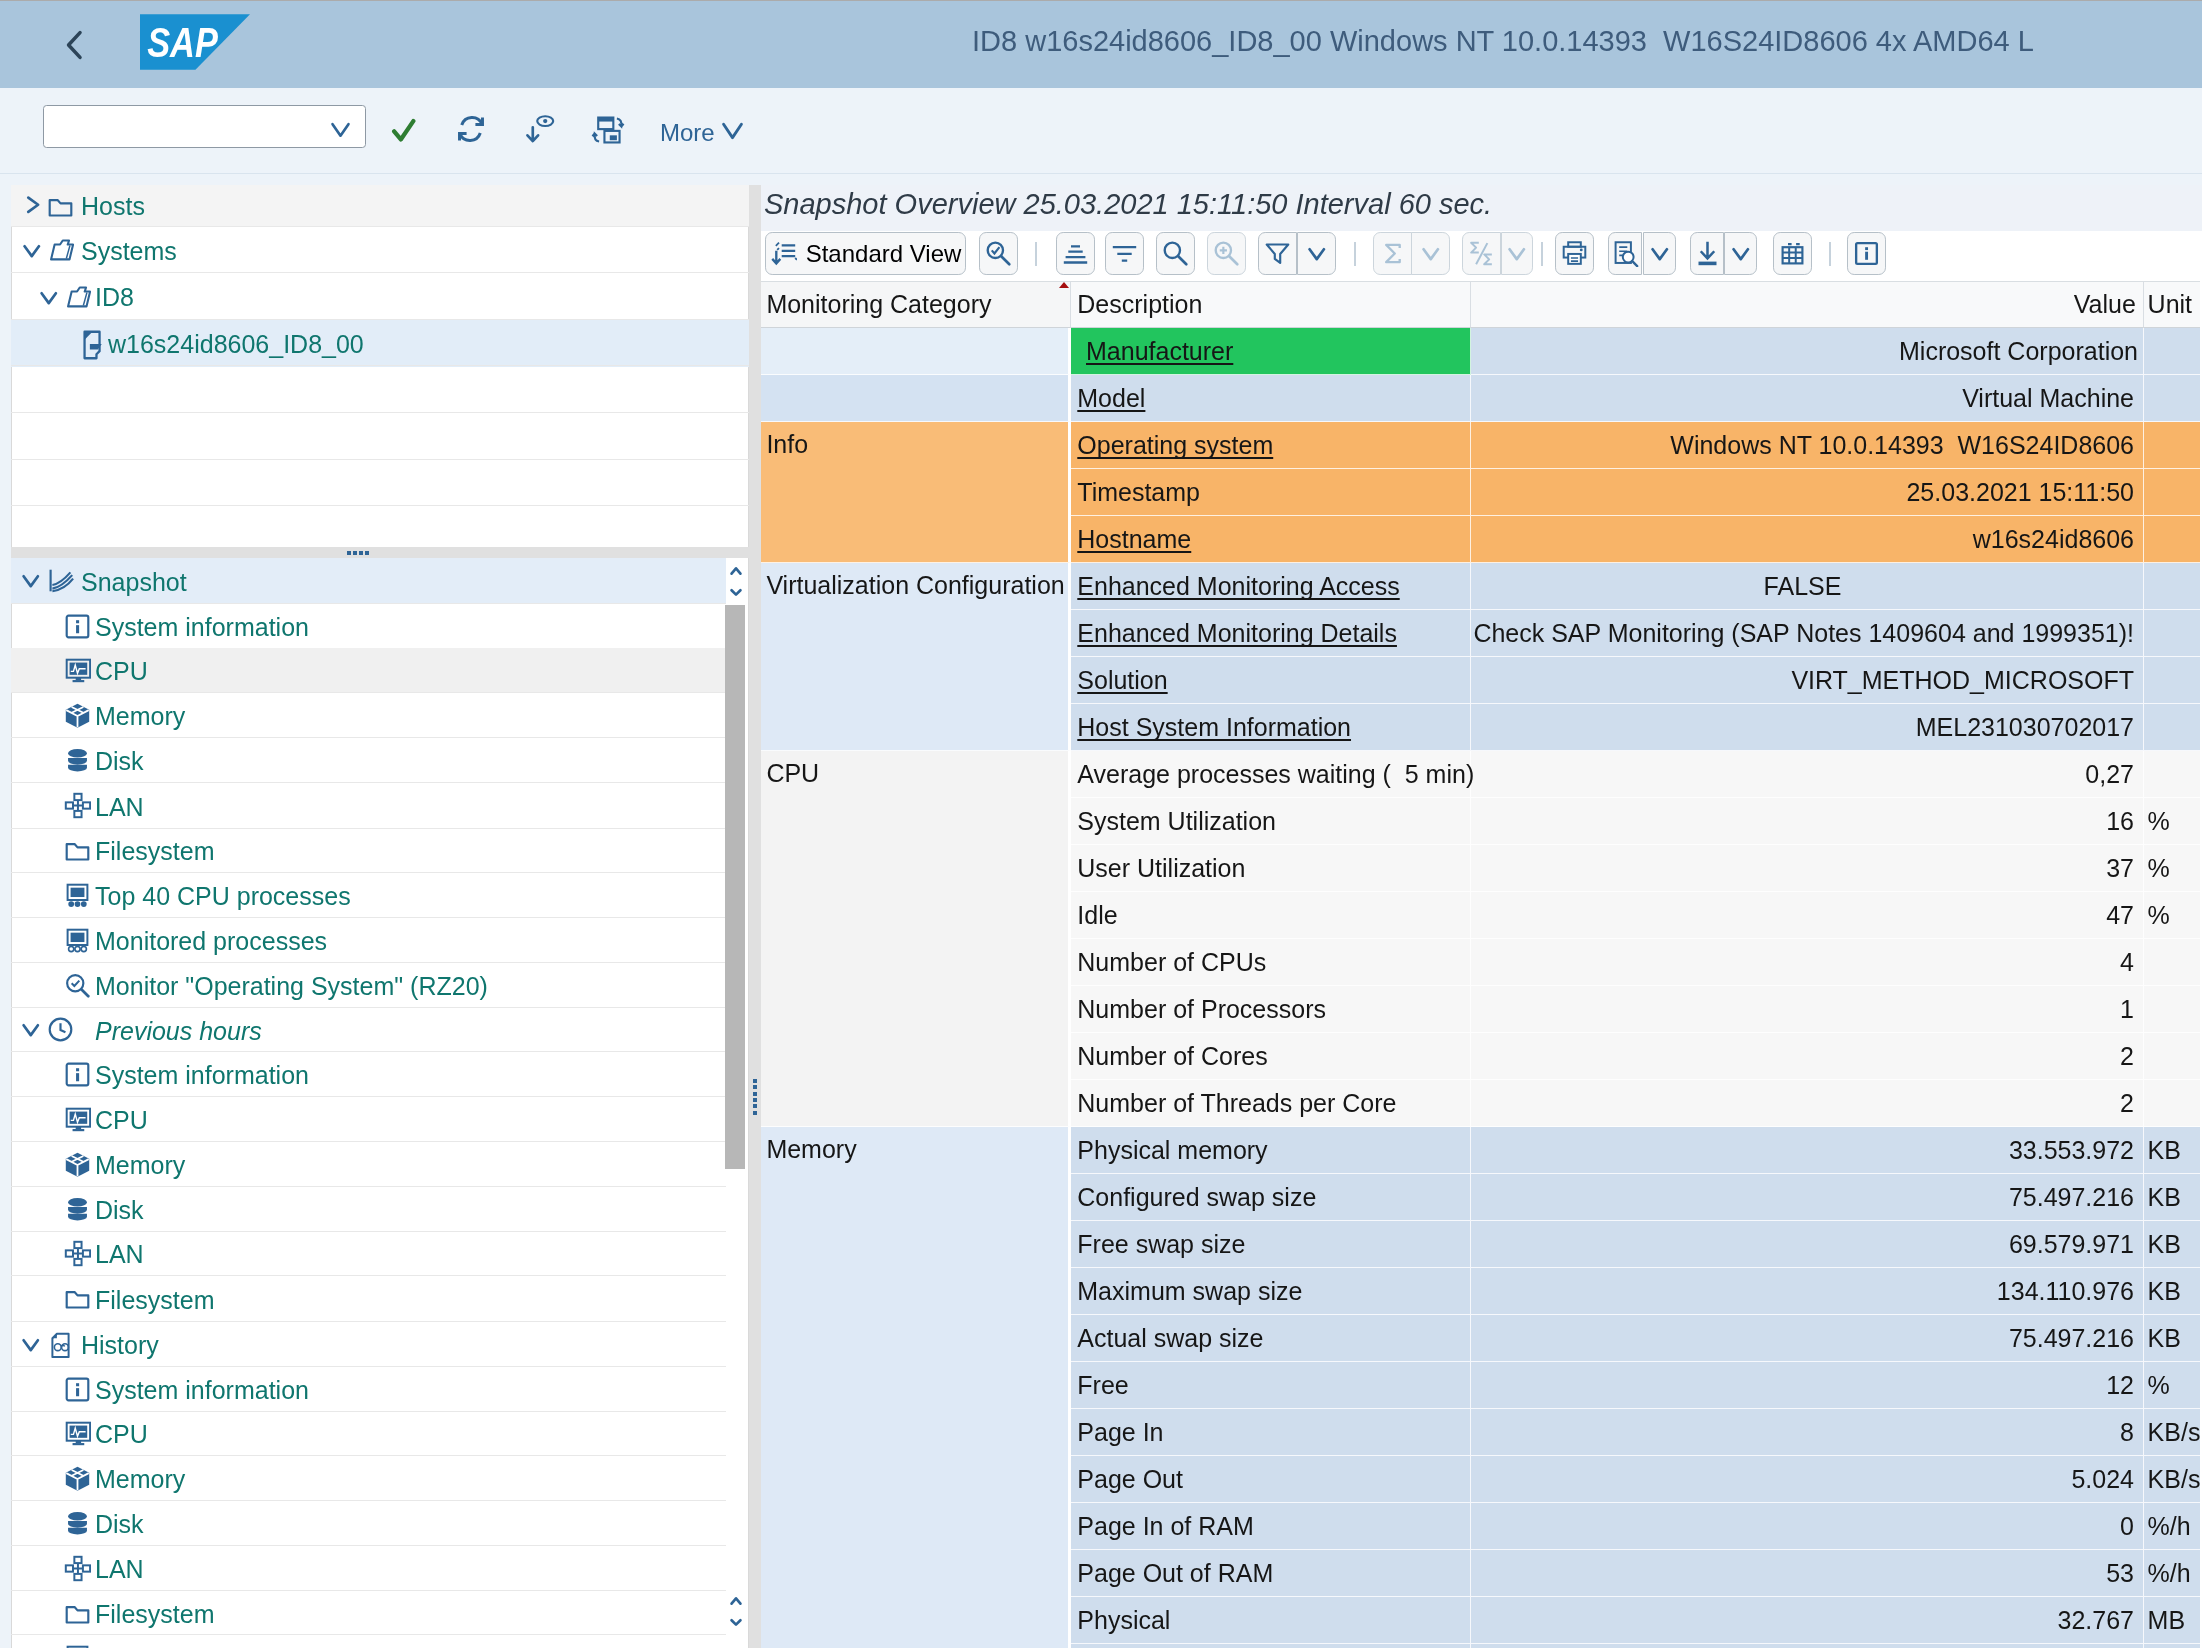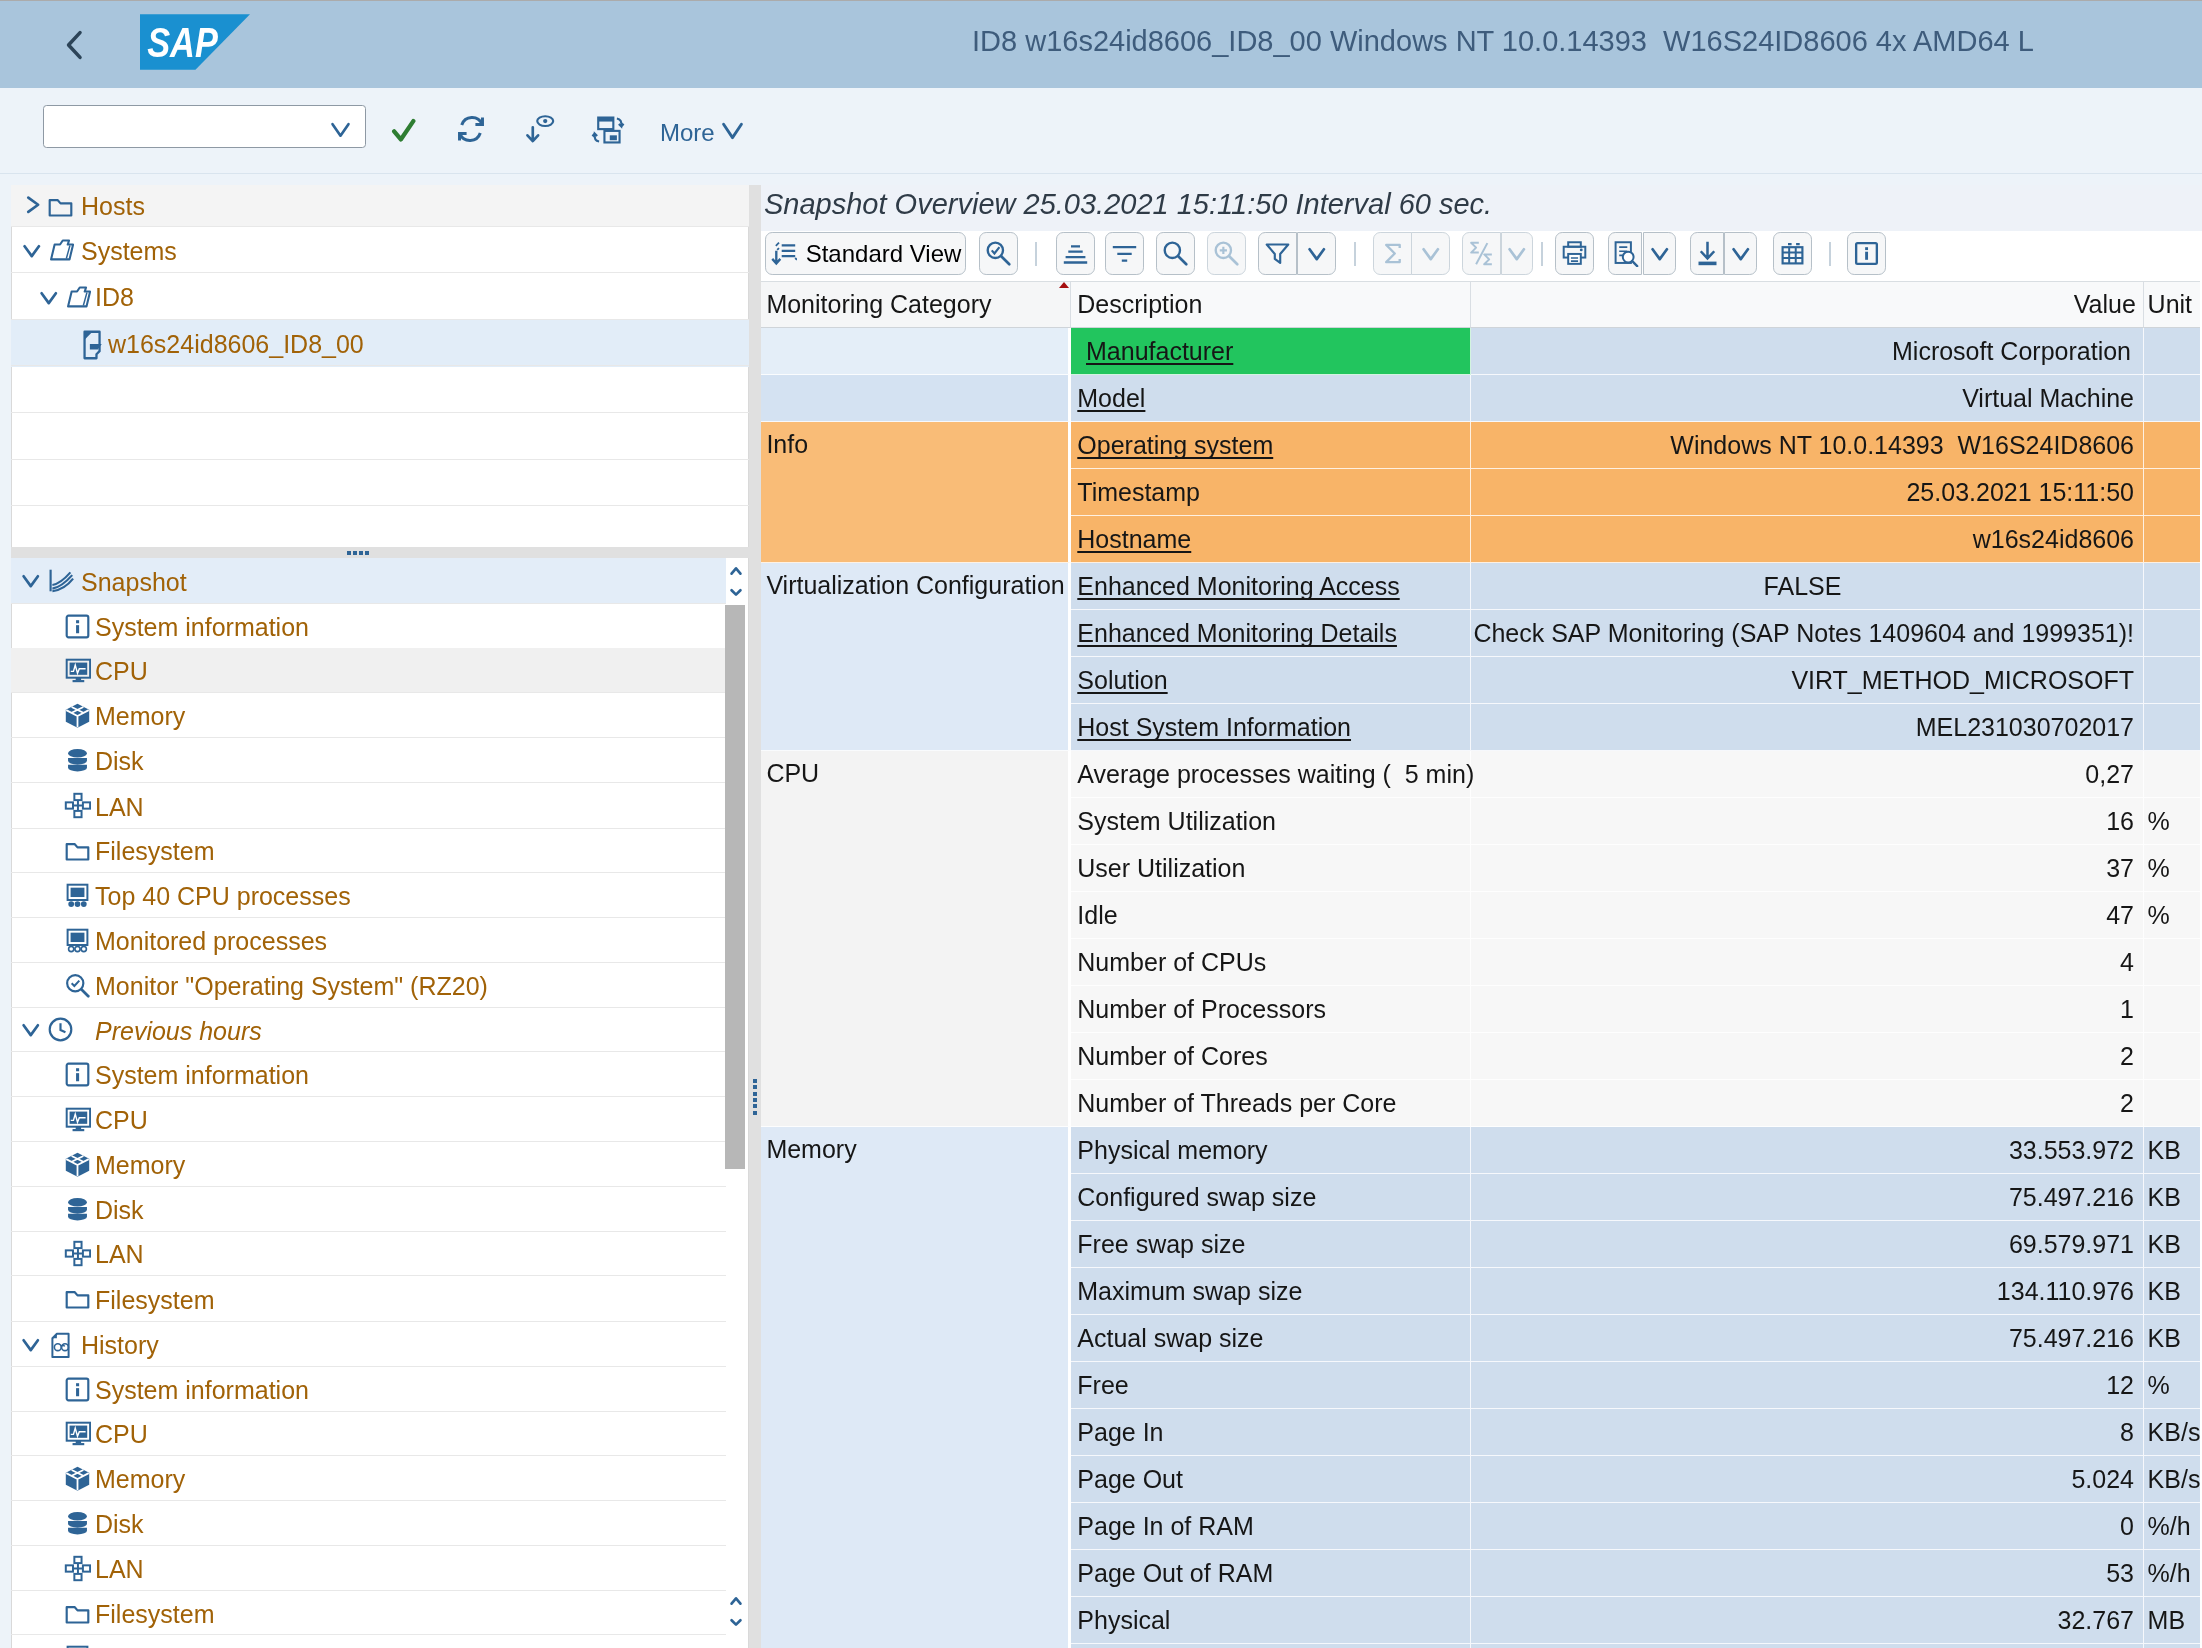--- a/index.html
+++ b/index.html
@@ -1,18 +1,18 @@
 <!DOCTYPE html>
 <html style="font-size:14.3px"><head><meta charset="utf-8"><style>
 
 * { margin:0; padding:0; box-sizing:border-box; }
 html,body { width:2202px; height:1649px; overflow:hidden; background:#edf3f9;
   font-family:"Liberation Sans",sans-serif; -webkit-font-smoothing:antialiased; }
 .abs { position:absolute; }
-.row { position:absolute; display:flex; align-items:center; padding-top:2.7px; color:#a16207; font-size:25px; }
+.row { position:absolute; display:flex; align-items:center; padding-top:2.7px; color:#0f766e; font-size:25px; }
 td, th { font-size:25px; color:#161616; font-weight:normal; white-space:nowrap; }
 a.lnk { color:#161616; text-decoration:underline; text-underline-offset:2.7px; text-decoration-thickness:1.8px; text-decoration-skip-ink:none; }
 .btn { position:absolute; background:#f6f7f8; border:1.8px solid #b6c0c8; border-radius:7.2px;
   display:flex; align-items:center; justify-content:center; }
 </style></head><body>
 <div class="abs" style="position:absolute;left:0px;top:0px;width:2202px;height:88px;background:#a9c5dc;border-top:1.8px solid #ababab;"></div>
 <div class="abs" style="position:absolute;left:64px;top:29.6px;"><svg width="19.7" height="30" viewBox="0 0 22 34">
       <path d="M18 3 L5 17 L18 31" fill="none" stroke="#2c4458" stroke-width="4" stroke-linecap="round" stroke-linejoin="round"></path>
     </svg></div>
 <div class="abs" style="position:absolute;left:140px;top:14.3px;"><svg width="110" height="56" viewBox="0 0 123 62">
@@ -450,21 +450,21 @@
     <tbody>
       <tr style="height:47px;">
 <th style="background:#f5f6f7;border-top:0.9px solid #d9dee2;border-bottom:0.9px solid #cfd4d9;border-right:0.9px solid #d9dee3;text-align:left;padding-left:5.4px;">Monitoring Category</th>
 <th style="background:#f8f9fa;border-top:0.9px solid #d9dee2;border-bottom:0.9px solid #cfd4d9;border-right:0.9px solid #d9dee3;text-align:left;padding-left:6.3px;">Description</th>
 <th style="background:#f8f9fa;border-top:0.9px solid #d9dee2;border-bottom:0.9px solid #cfd4d9;border-right:0.9px solid #d9dee3;text-align:right;padding-right:7.2px;">Value</th>
 <th style="background:#f8f9fa;border-top:0.9px solid #d9dee2;border-bottom:0.9px solid #cfd4d9;text-align:left;padding-left:3.6px;">Unit</th>
 </tr>
       <tr style="height:47px;">
         <td rowspan="1" style="background:#e4eef8;border-bottom:1.8px solid rgba(255,255,255,.8);border-right:3.6px solid #fff;vertical-align:top;padding:8px 0 0 5.4px;"></td>
         <td style="background:#22c55e;border-bottom:1.8px solid rgba(255,255,255,.8);border-right:1.8px solid rgba(255,255,255,.8);padding-left:15px;"><a class="lnk">Manufacturer</a></td>
-        <td style="background:#cfdded;border-bottom:1.8px solid rgba(255,255,255,.8);border-right:1.8px solid rgba(255,255,255,.8);text-align:right;padding-right:12px;">Microsoft Corporation</td>
+        <td style="background:#cfdded;border-bottom:1.8px solid rgba(255,255,255,.8);border-right:1.8px solid rgba(255,255,255,.8);text-align:right;padding-right:5px;">Microsoft Corporation</td>
         <td style="background:#cfdded;border-bottom:1.8px solid rgba(255,255,255,.8);padding-left:3.6px;"></td>
       </tr>
       <tr style="height:47px;">
         <td rowspan="1" style="background:#d4e2f2;border-bottom:1.8px solid rgba(255,255,255,.8);border-right:3.6px solid #fff;vertical-align:top;padding:8px 0 0 5.4px;"></td>
         <td style="background:#cfdded;border-bottom:1.8px solid rgba(255,255,255,.8);border-right:1.8px solid rgba(255,255,255,.8);padding-left:6.3px;"><a class="lnk">Model</a></td>
         <td style="background:#cfdded;border-bottom:1.8px solid rgba(255,255,255,.8);border-right:1.8px solid rgba(255,255,255,.8);text-align:right;padding-right:9px;">Virtual Machine</td>
         <td style="background:#cfdded;border-bottom:1.8px solid rgba(255,255,255,.8);padding-left:3.6px;"></td>
       </tr>
       <tr style="height:47px;">
         <td rowspan="3" style="background:#f9bc77;border-bottom:1.8px solid rgba(255,255,255,.8);border-right:3.6px solid #fff;vertical-align:top;padding:8px 0 0 5.4px;">Info</td>

